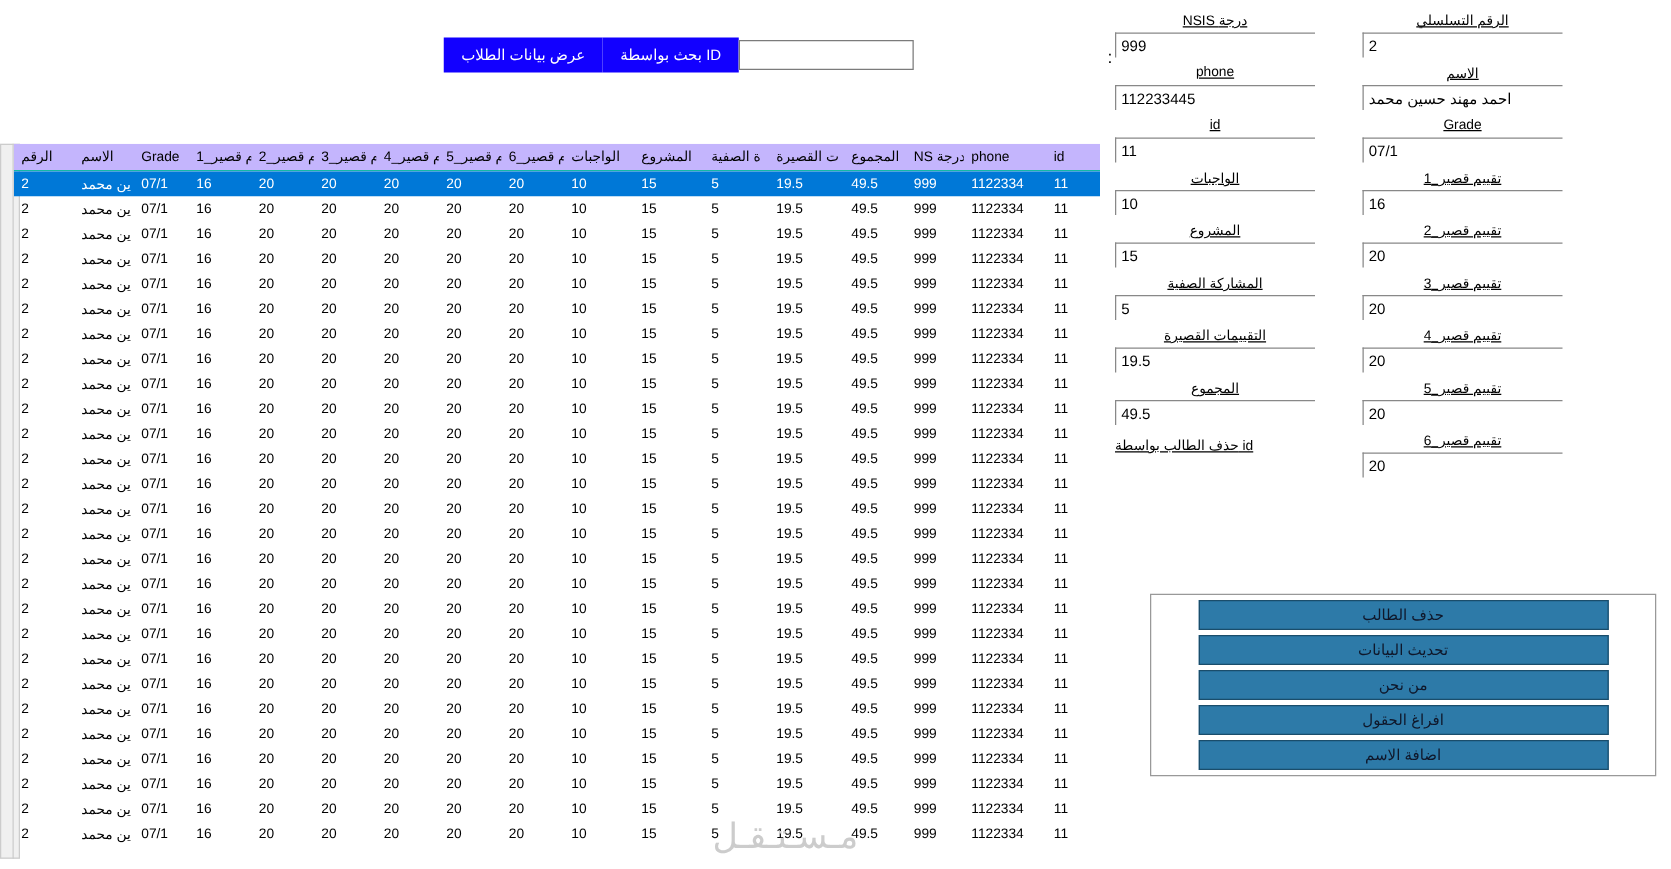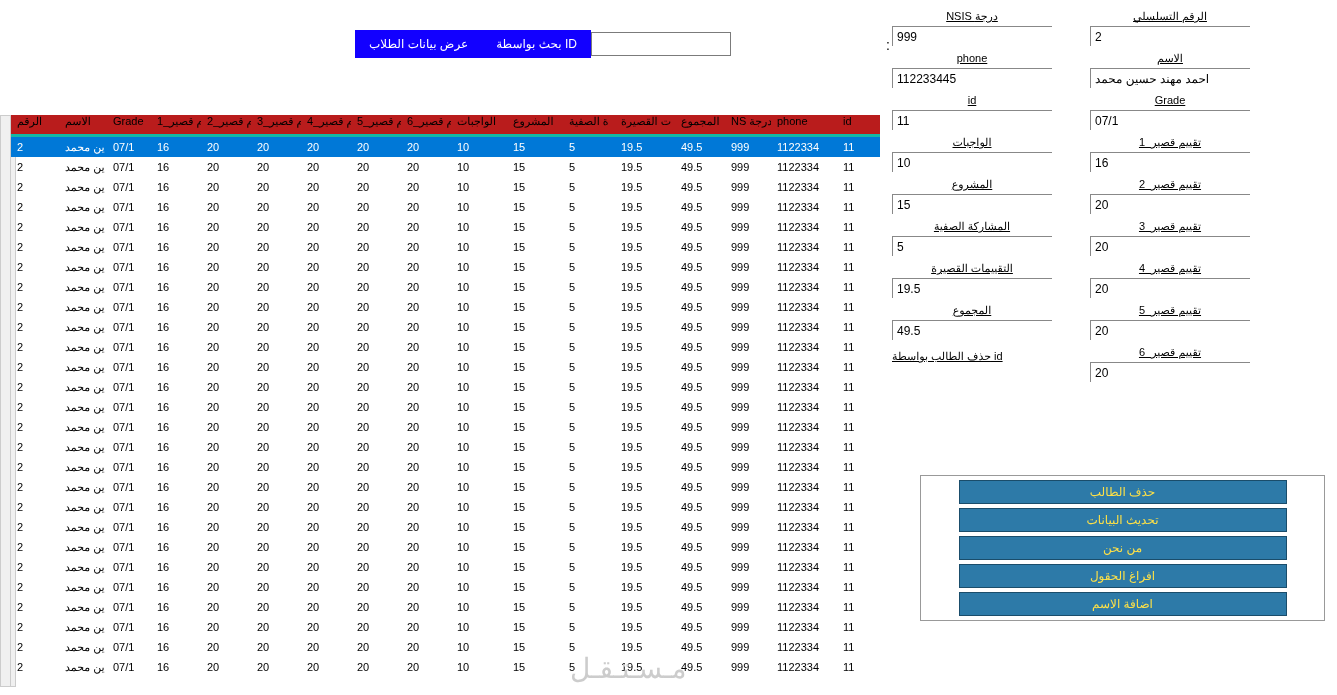--- a/index.html
+++ b/index.html
@@ -98,43 +98,43 @@
     color: #fff;
     text-align: center;
     padding: 3px 0;
     font-size: 13px;
   }
   .cp-btn {
     display: block;
     margin: 4px auto;
     width: 328px;
     background: #2d7aa8;
-    color: #fde047;
+    color: #0f172a;
     border: 1px solid #1a4d6b;
     padding: 4px 0;
     font-size: 12px;
     cursor: pointer;
     font-family: inherit;
   }
   
   .grid-wrap {
     position: absolute;
     top: 115px;
     left: 10px;
     width: 870px;
     height: 572px;
     overflow: hidden;
     border-left: 1px solid #ccc;
   }
   .grid-head {
     display: flex;
-    background: #b91c1c;
-    border-bottom: 3px solid #14b8a6;
+    background: #c4b5fd;
+    border-bottom: 1px solid #14b8a6;
     height: 22px;
-    align-items: flex-start;
+    align-items: center;
   }
   .gcell {
     padding: 0 6px;
     font-size: 11px;
     white-space: nowrap;
     overflow: hidden;
   }
   .grid-body {
     height: 548px;
     overflow-y: auto;

